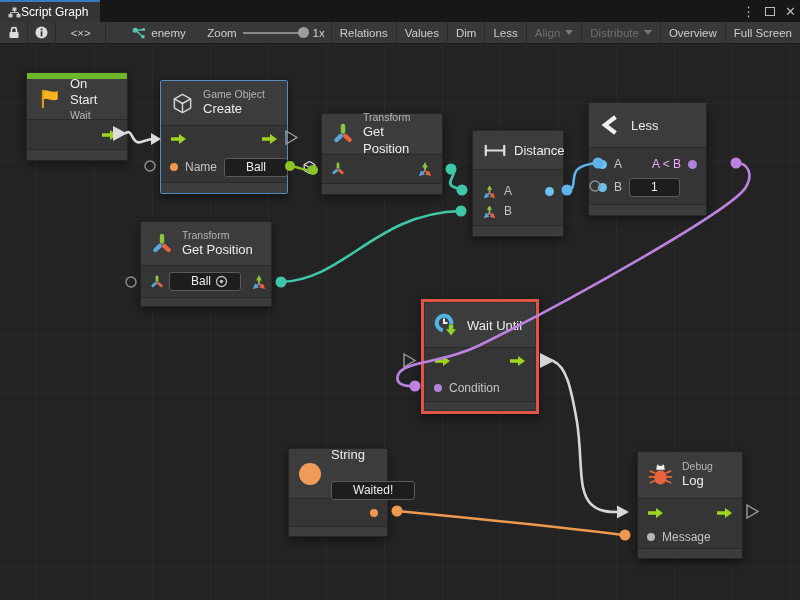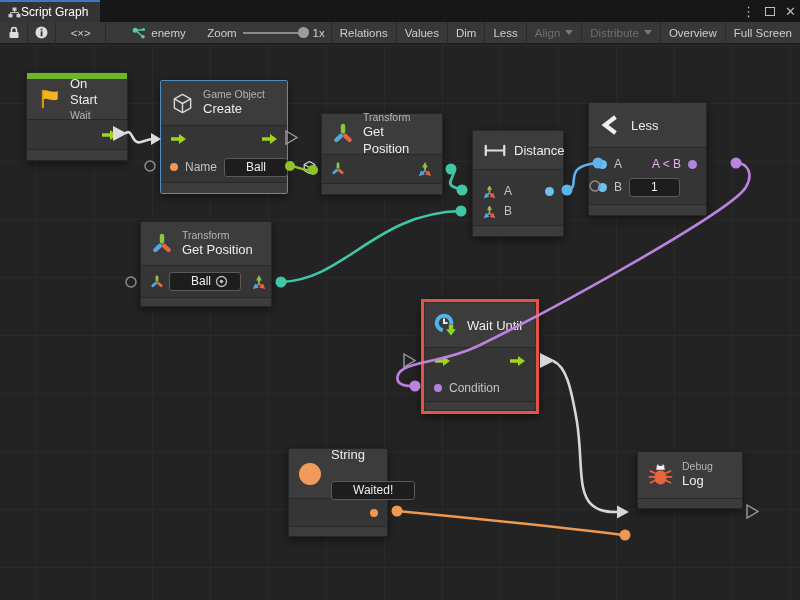--- a/index.html
+++ b/index.html
@@ -413,20 +413,34 @@
           <g stroke="#e8643f" stroke-width="1.8" stroke-linecap="round">
             <path d="M7 10 L2.5 8 M7 14 L1.5 14 M7 18 L2.5 20 M19 10 L23.5 8 M19 14 L24.5 14 M19 18 L23.5 20"></path>
           </g>
           <ellipse cx="13" cy="14.5" rx="6.3" ry="7.5" fill="#e8643f"></ellipse>
         </svg>
         <div class="ntitles">
           <span class="ncat">Debug</span>
           <span class="ntitle">Log</span>
         </div>
       </div>
+      <div class="ports">
+        <div class="prow" style="height:27px;justify-content:space-between">
+          <svg class="icon" width="17" height="12" viewBox="0 0 17 12">
+              <path d="M1 4.2 H9 V1 L16 6 L9 11 V7.8 H1 Z" fill="#9fd321"></path>
+            </svg>
+          <svg class="icon" width="17" height="12" viewBox="0 0 17 12">
+              <path d="M1 4.2 H9 V1 L16 6 L9 11 V7.8 H1 Z" fill="#9fd321"></path>
+            </svg>
+        </div>
+        <div class="prow" style="height:22px">
+          <span class="dot small" style="background:#b5b5b5"></span>
+          <span class="plabel">Message</span>
+        </div>
+      </div>
       <div class="nfoot" style="height:10px"></div>
     </div>
 
     <svg class="wires" viewBox="0 0 800 556">
 
       <g fill="none" stroke="#9a9a9a" stroke-width="1.4">
         <polygon points="286,87 297,93.5 286,100"></polygon>
         <polygon points="404,310 415,316.5 404,323"></polygon>
         <polygon points="747,461 758,467.5 747,474"></polygon>
       </g>

